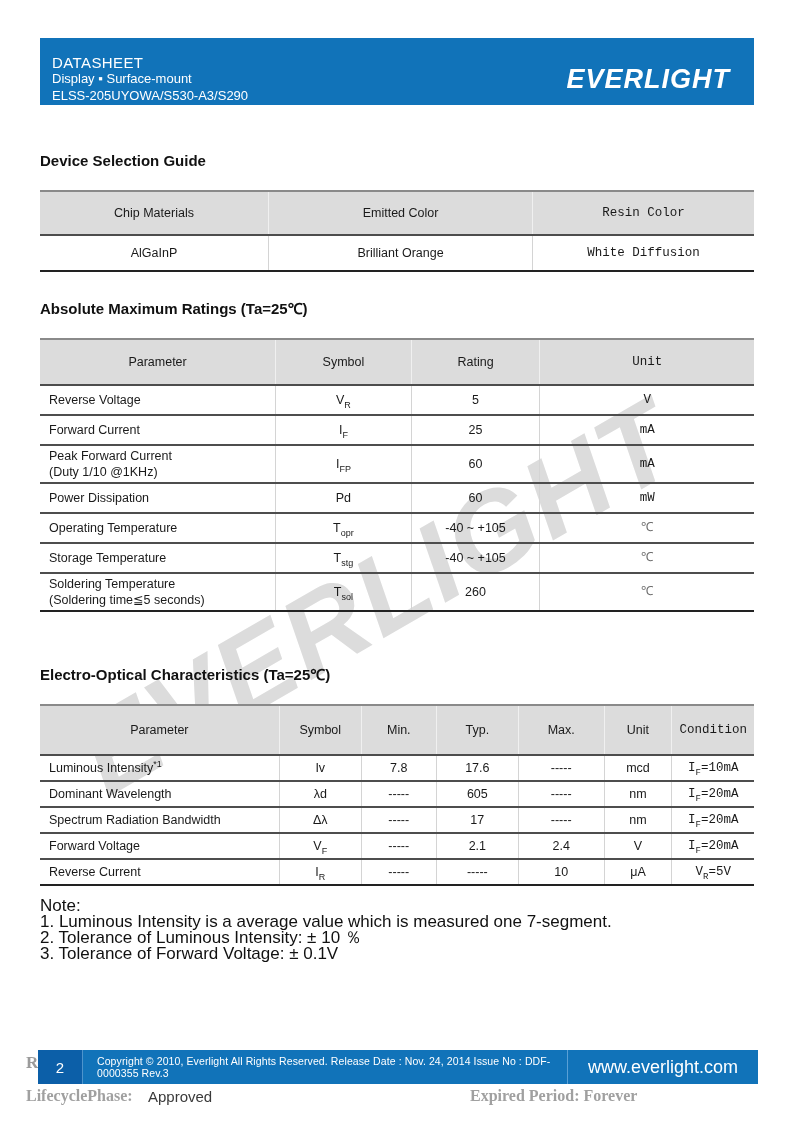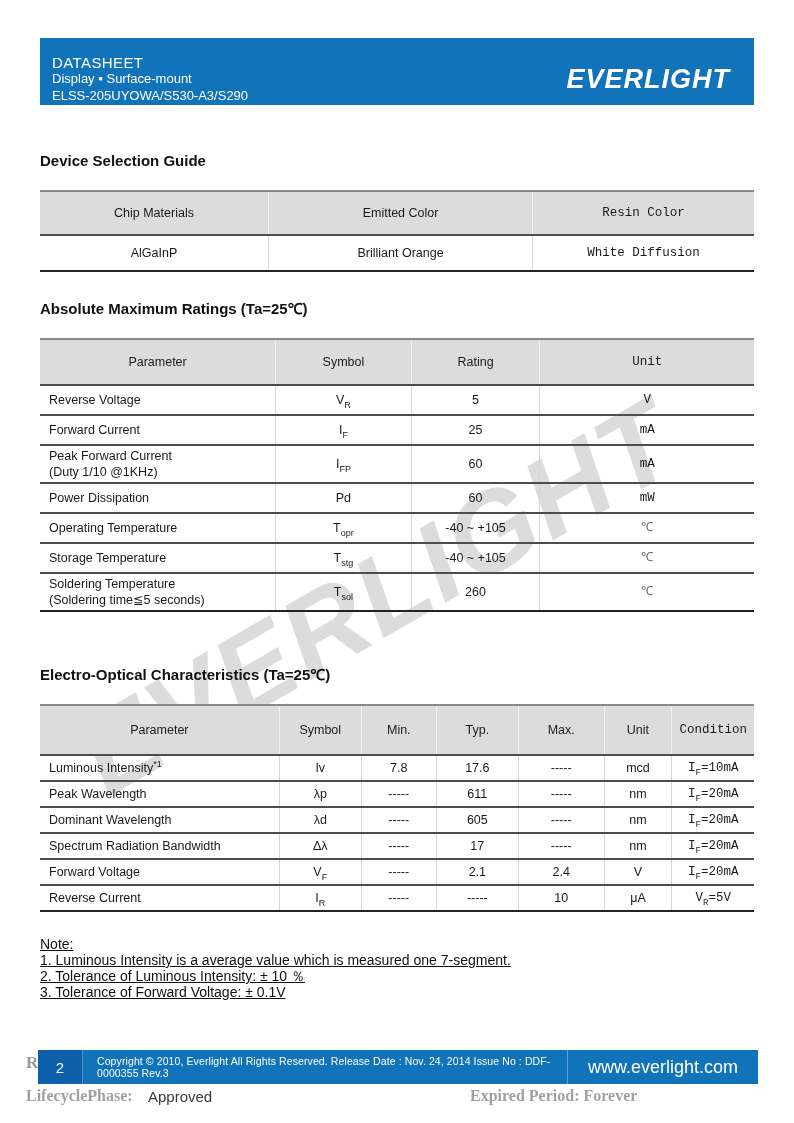--- a/index.html
+++ b/index.html
@@ -65,21 +65,21 @@
 
   .tbl-amr { margin-top:15px; }
   .tbl-amr th { height:40px; }
   .tbl-amr td { height:24px; }
 
   .tbl-eo { margin-top:17px; }
   .tbl-eo th { height:44px; }
   .tbl-eo td { height:20px; }
 
   
-  .notes { margin-top:24px; font-size:14px; line-height:16px; color:#111;text-decoration:underline; }
+  .notes { margin-top:12px; font-size:17px; line-height:16px; color:#111; }
 
   
   .stamp-letter {
     position:absolute; left:26px; top:1053px; z-index:1;
     font-family:"Liberation Serif", serif; font-weight:bold; font-size:17px; color:#9b9b9b;
   }
   .footer-bar {
     position:absolute; left:38px; top:1050px; width:720px; height:34px;
     background:var(--brand-blue,#1173b9); display:flex; align-items:stretch; z-index:2;
     box-sizing:border-box;
@@ -241,29 +241,20 @@
           <tr>
             <td class="param">Luminous Intensity<sup>*1</sup></td>
             <td>Iv</td>
             <td>7.8</td>
             <td>17.6</td>
             <td>-----</td>
             <td>mcd</td>
             <td>I<sub>F</sub>=10mA</td>
           </tr>
           <tr>
-            <td class="param">Peak Wavelength</td>
-            <td>λp</td>
-            <td>-----</td>
-            <td>611</td>
-            <td>-----</td>
-            <td>nm</td>
-            <td>I<sub>F</sub>=20mA</td>
-          </tr>
-          <tr>
             <td class="param">Dominant Wavelength</td>
             <td>λd</td>
             <td>-----</td>
             <td>605</td>
             <td>-----</td>
             <td>nm</td>
             <td>I<sub>F</sub>=20mA</td>
           </tr>
           <tr>
             <td class="param">Spectrum Radiation Bandwidth</td>

